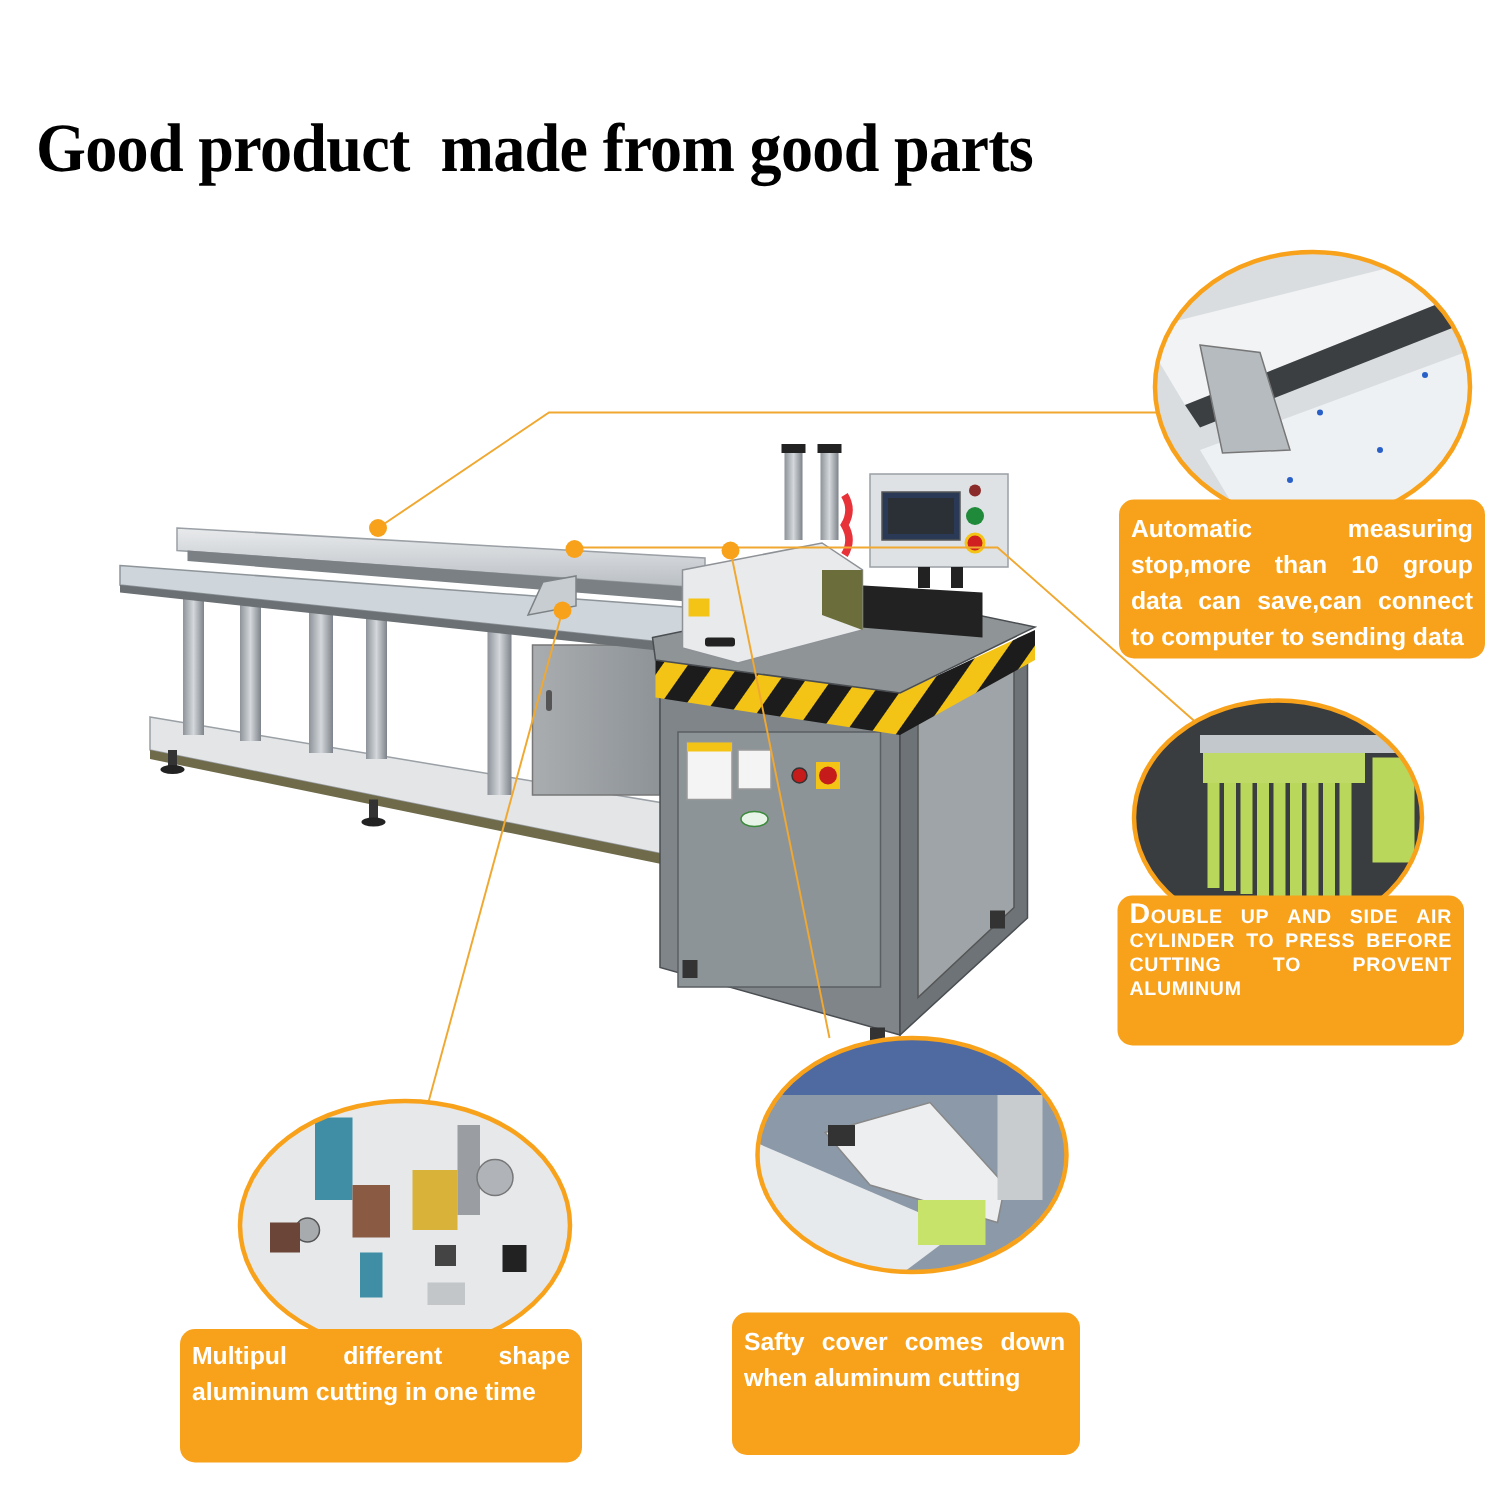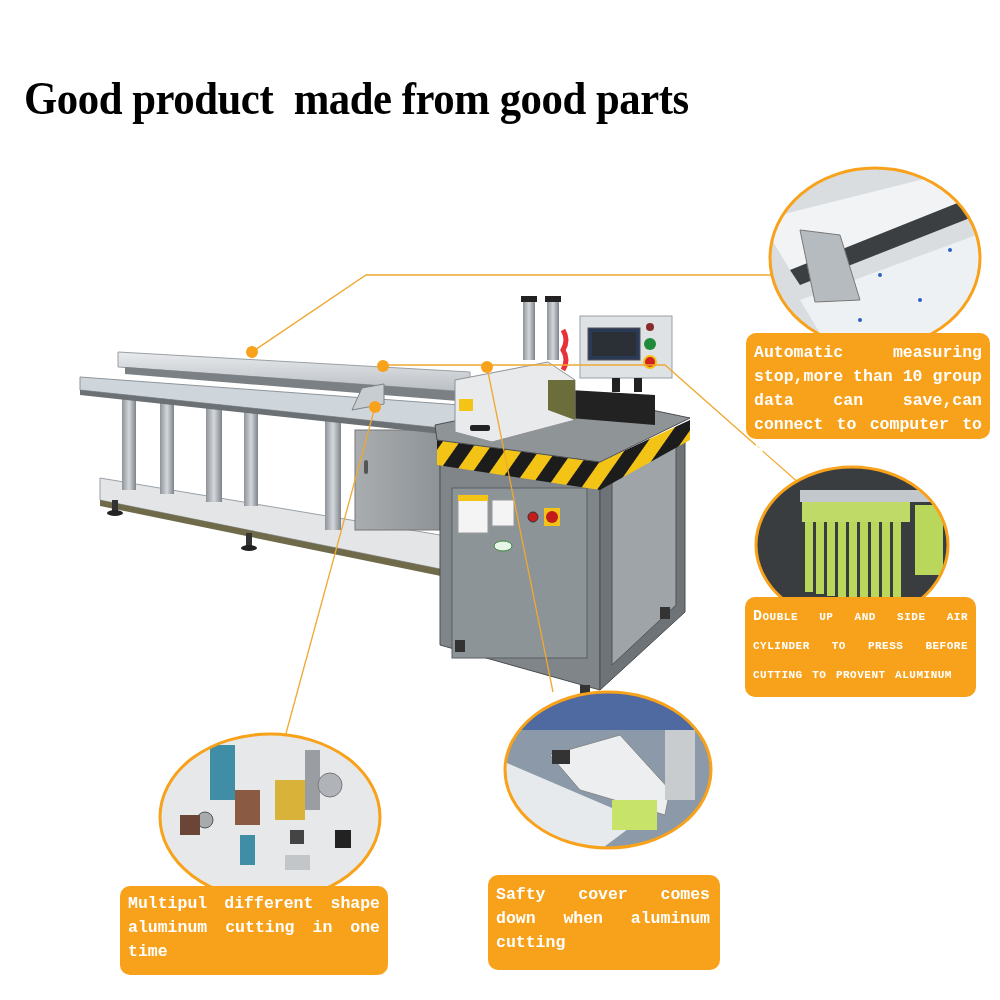--- a/index.html
+++ b/index.html
@@ -1,21 +1,21 @@
 <!DOCTYPE html>
 <html><head>
 <meta charset="utf-8">
 <style>
   html,body{margin:0;padding:0;}
   body{width:1000px;height:1000px;background:#ffffff;position:relative;overflow:hidden;font-family:"Liberation Serif","DejaVu Serif",serif;}
   .headline{position:absolute;left:24px;top:76px;font-family:"Liberation Serif",serif;font-weight:bold;font-size:46px;letter-spacing:-0.5px;color:#000;white-space:pre;line-height:1;transform:scaleX(0.93);transform-origin:left top;}
   svg.art{position:absolute;left:0;top:0;width:1000px;height:1000px;}
-  .callout{position:absolute;background:#f8a21c;border-radius:10px;color:#fff;font-family:Liberation Mono, monospace;font-weight:bold;font-size:16.5px;line-height:24px;text-align:justify;text-align-last:left;box-sizing:border-box;}
+  .callout{position:absolute;background:#f8a21c;border-radius:10px;color:#fff;font-family:Liberation Sans, sans-serif;font-weight:bold;font-size:16.5px;line-height:24px;text-align:justify;text-align-last:left;box-sizing:border-box;}
   .callout .txt{display:block;}
-  .sc{font-variant:small-caps;font-size:15px;letter-spacing:0.5px;line-height:29px;}
+  .sc{font-variant:small-caps;font-size:19px;letter-spacing:0.5px;line-height:16px;}
 </style>
 </head>
 <body>
 
 <div class="headline">Good product  made from good parts</div>
 
 <svg class="art" viewBox="0 0 1000 1000">
   <defs>
     <linearGradient id="steel" x1="0" y1="0" x2="0" y2="1">
       <stop offset="0" stop-color="#e8eaec"></stop>

